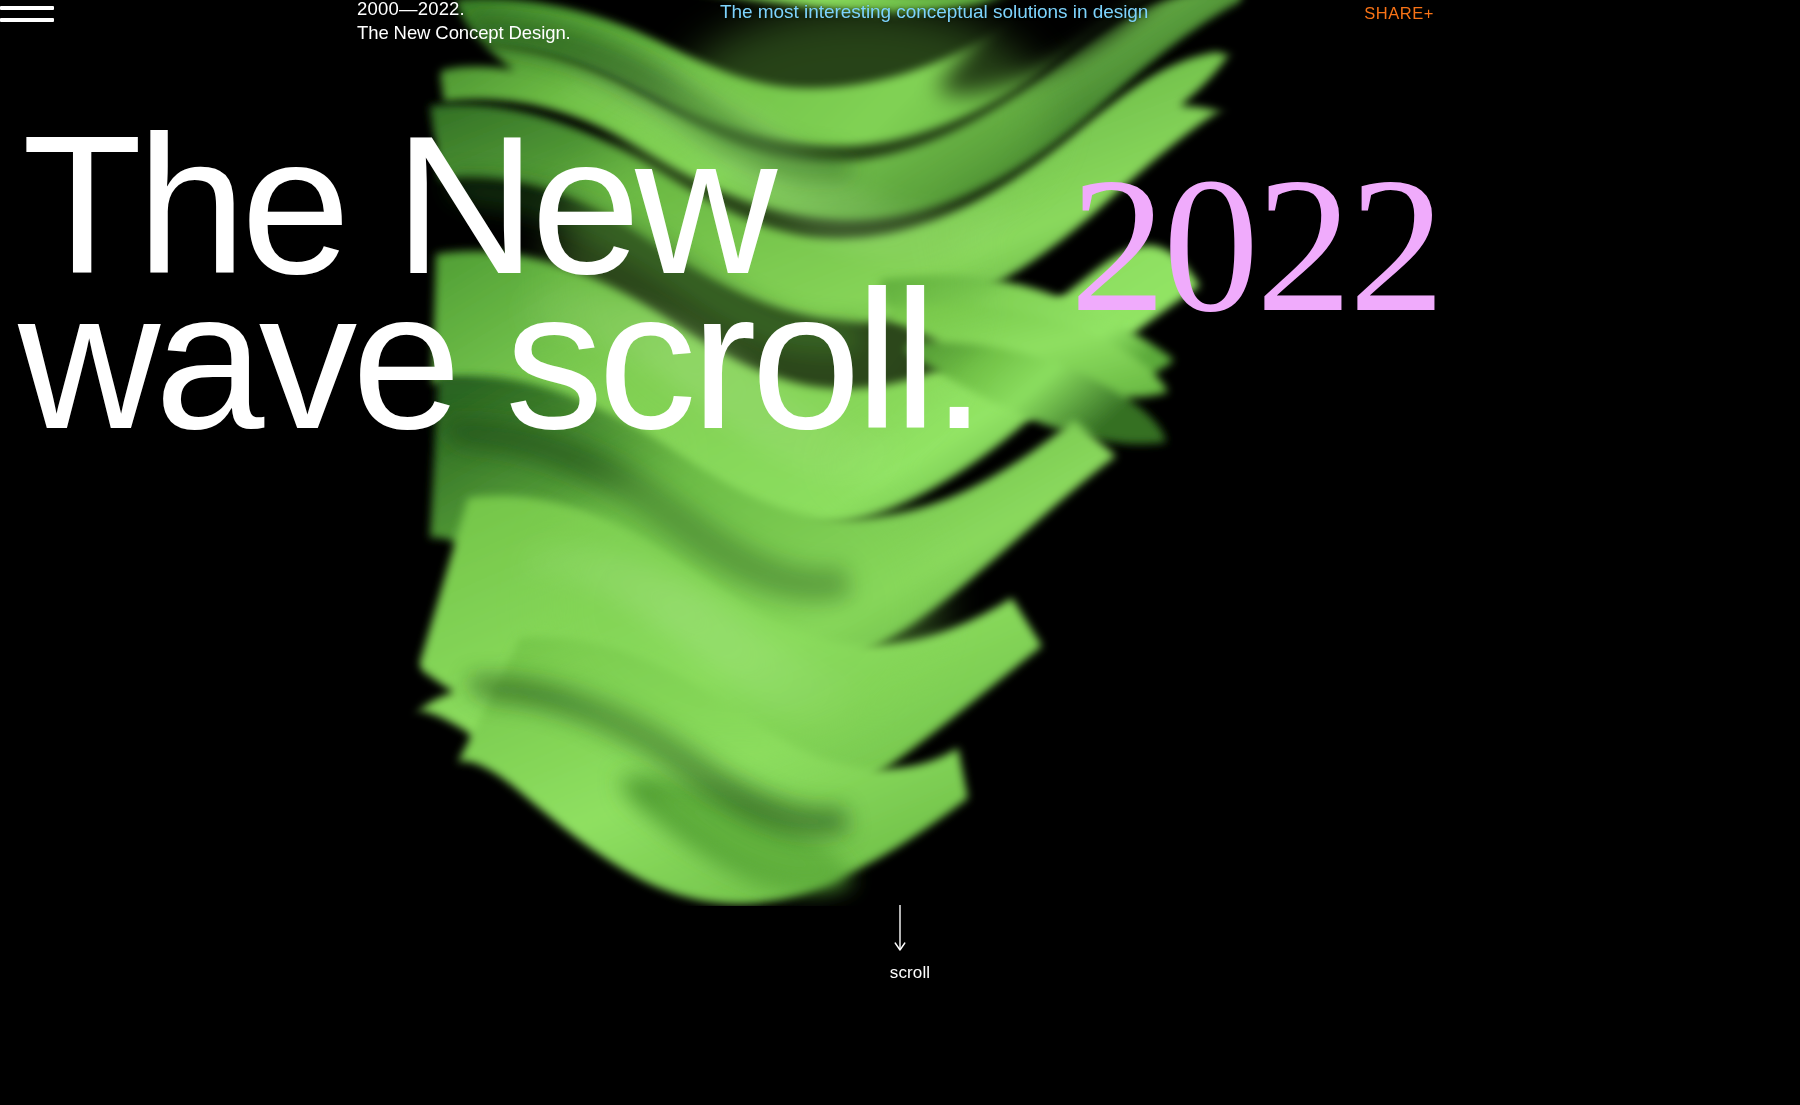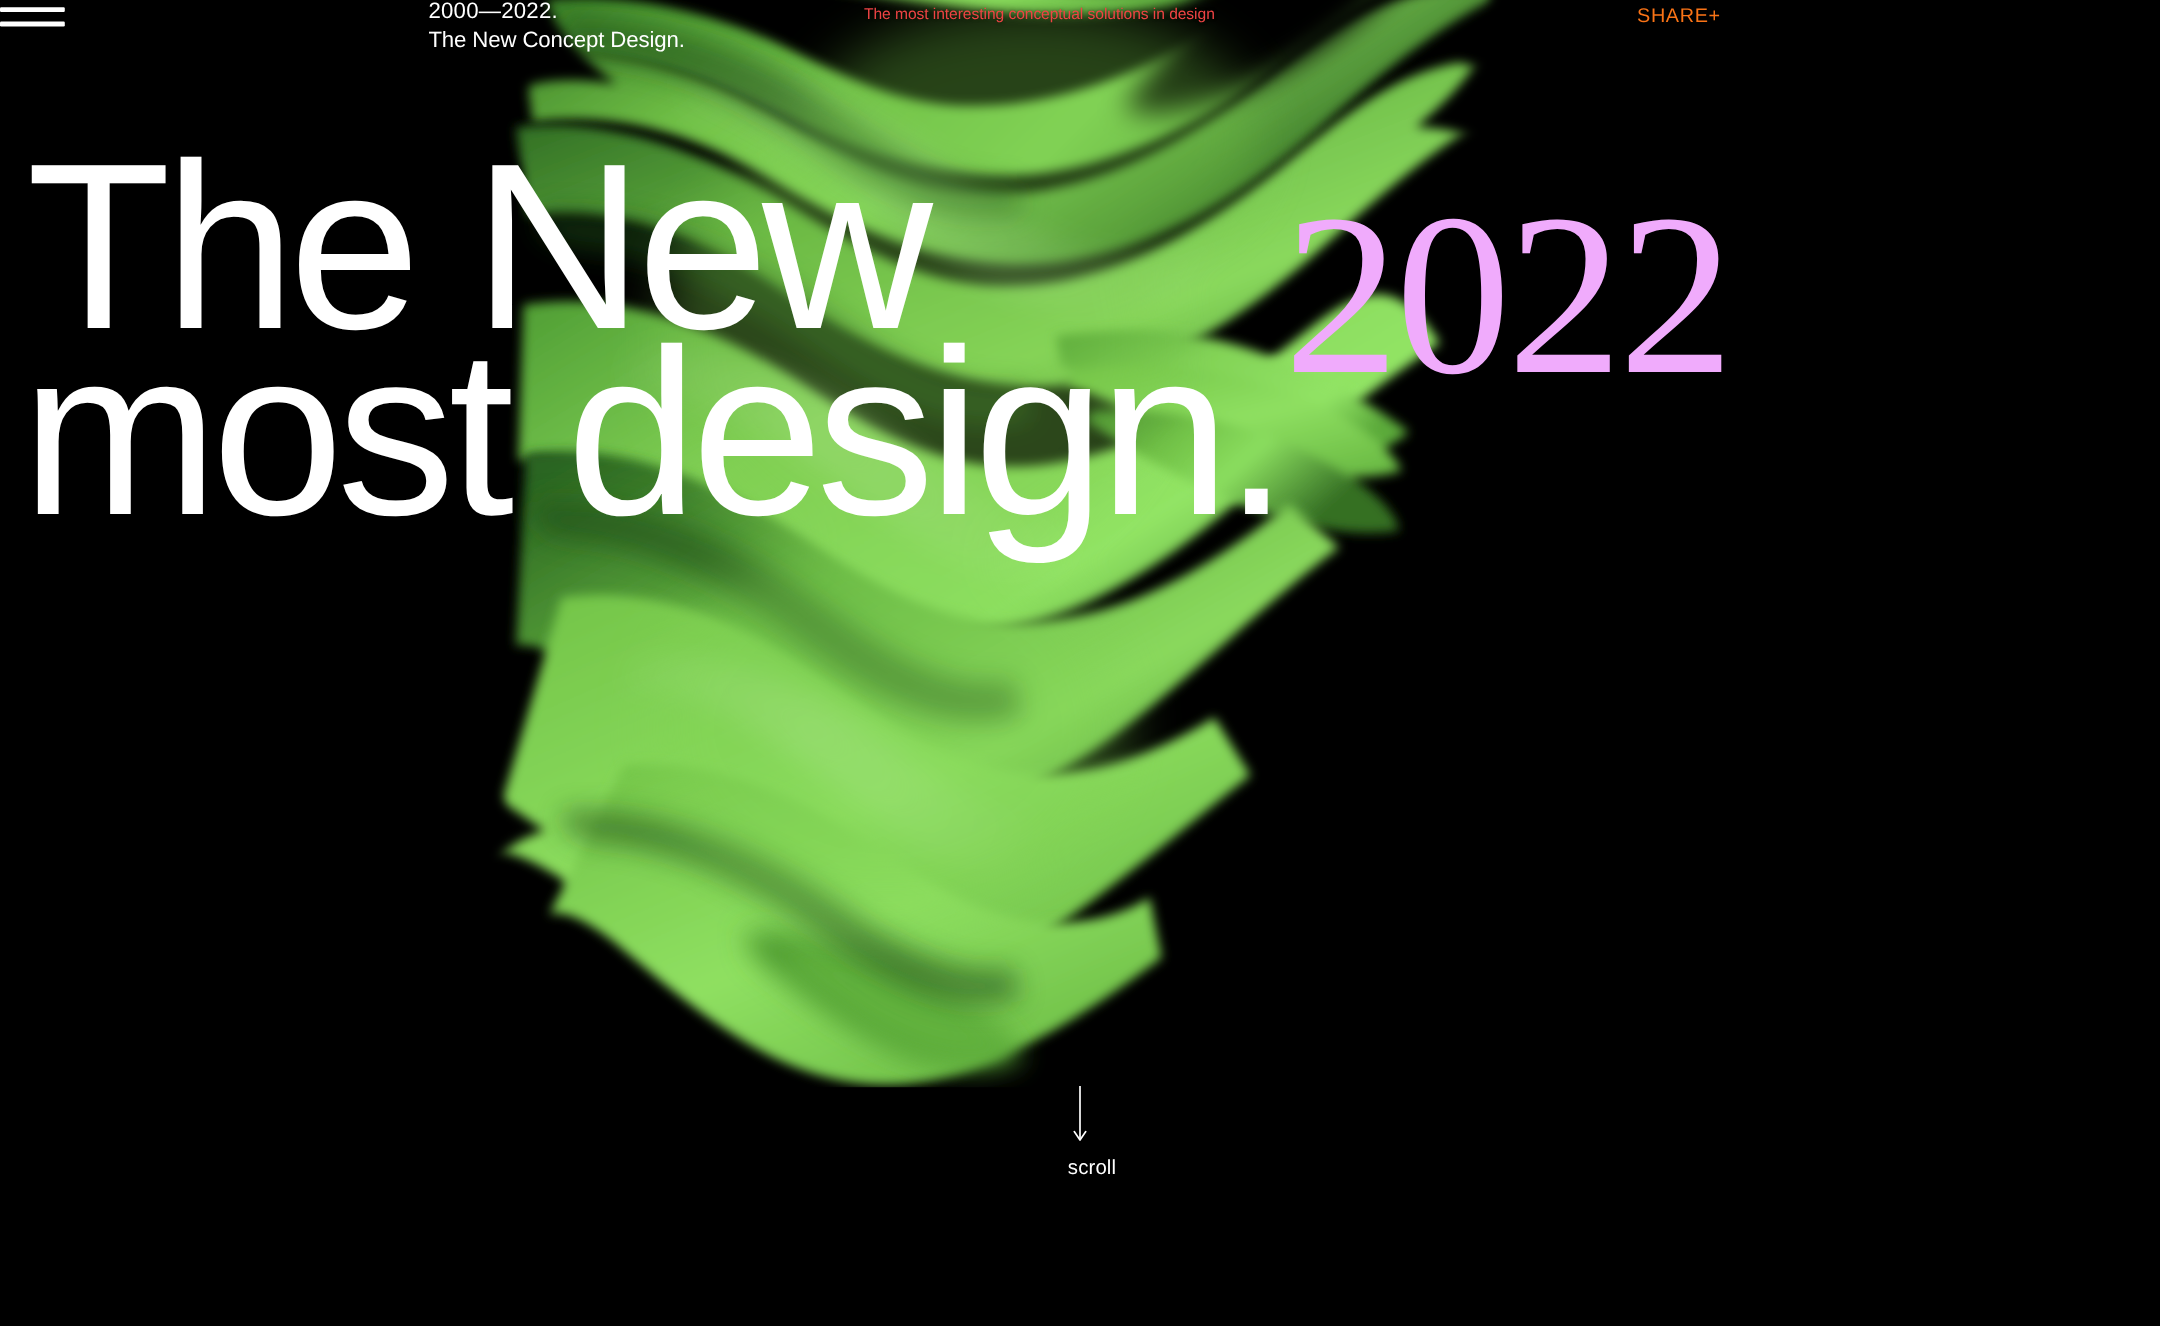--- a/index.html
+++ b/index.html
@@ -58,22 +58,22 @@
     line-height:23.5px;
     letter-spacing:-0.1px;
     font-weight:400;
     white-space:nowrap;
   }
   #brand-block .line.l1 { font-weight:500; letter-spacing:0.2px; }
 
   #tagline {
     position:absolute;
     left:720px; top:2px;
-    color:#ef4444;
-    font-size:13px;
+    color:#7dd3fc;
+    font-size:19px;
     line-height:20px;
     letter-spacing:-0.05px;
     font-weight:400;
     white-space:nowrap;
     text-shadow:0 0 3px rgba(0,0,0,0.35);
   }
 
   #share-link {
     position:absolute;
     right:10px; top:4px;
@@ -450,21 +450,21 @@
       <div class="line l2">The New Concept Design.</div>
     </div>
 
     <div id="tagline">The most interesting conceptual solutions in design</div>
 
     <div id="share-link">SHARE+</div>
   </div>
 
   <div id="hero">
     <div class="hero-line" id="hero-line-1">The New</div>
-    <div class="hero-line" id="hero-line-2">most design.</div>
+    <div class="hero-line" id="hero-line-2">wave scroll.</div>
   </div>
   <div id="hero-year">2022</div>
 
   <div id="scroll-cue">
     <svg id="scroll-arrow" viewBox="0 0 16 50" xmlns="http://www.w3.org/2000/svg">
       <line x1="8" y1="0" x2="8" y2="44" stroke="#ffffff" stroke-width="1.4"></line>
       <polyline points="3.2,38 8,45 12.8,38" fill="none" stroke="#ffffff" stroke-width="1.4" stroke-linecap="round" stroke-linejoin="round"></polyline>
     </svg>
     <span id="scroll-label">scroll</span>
   </div>

